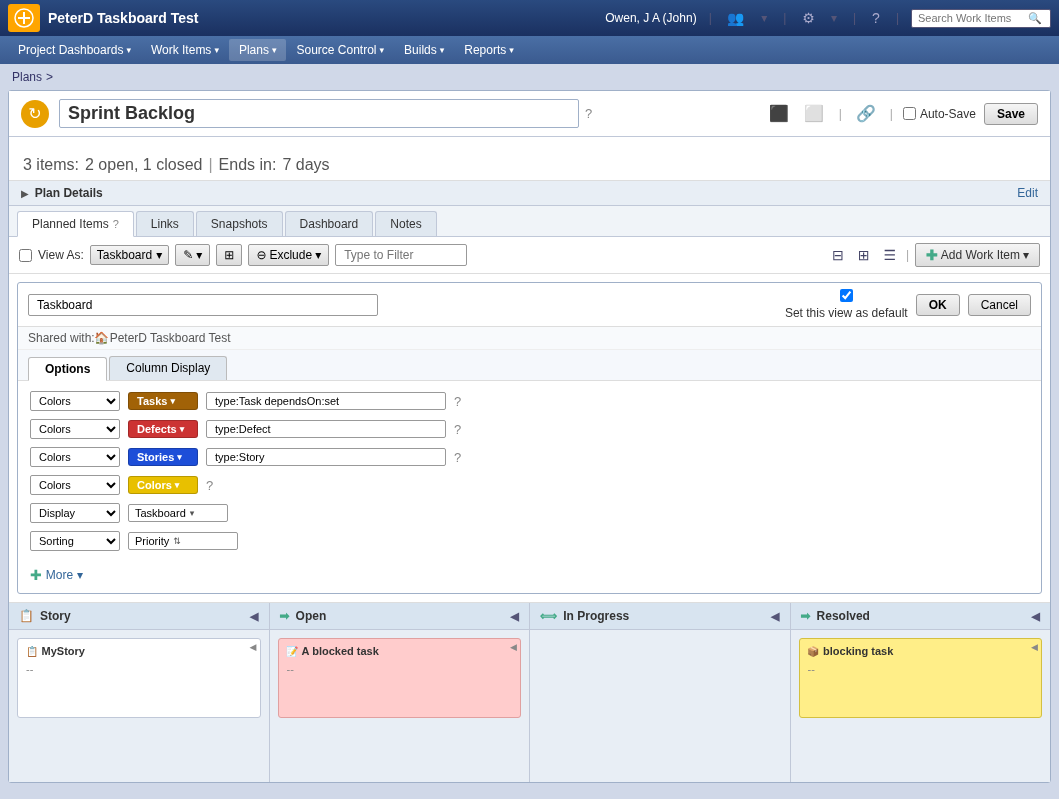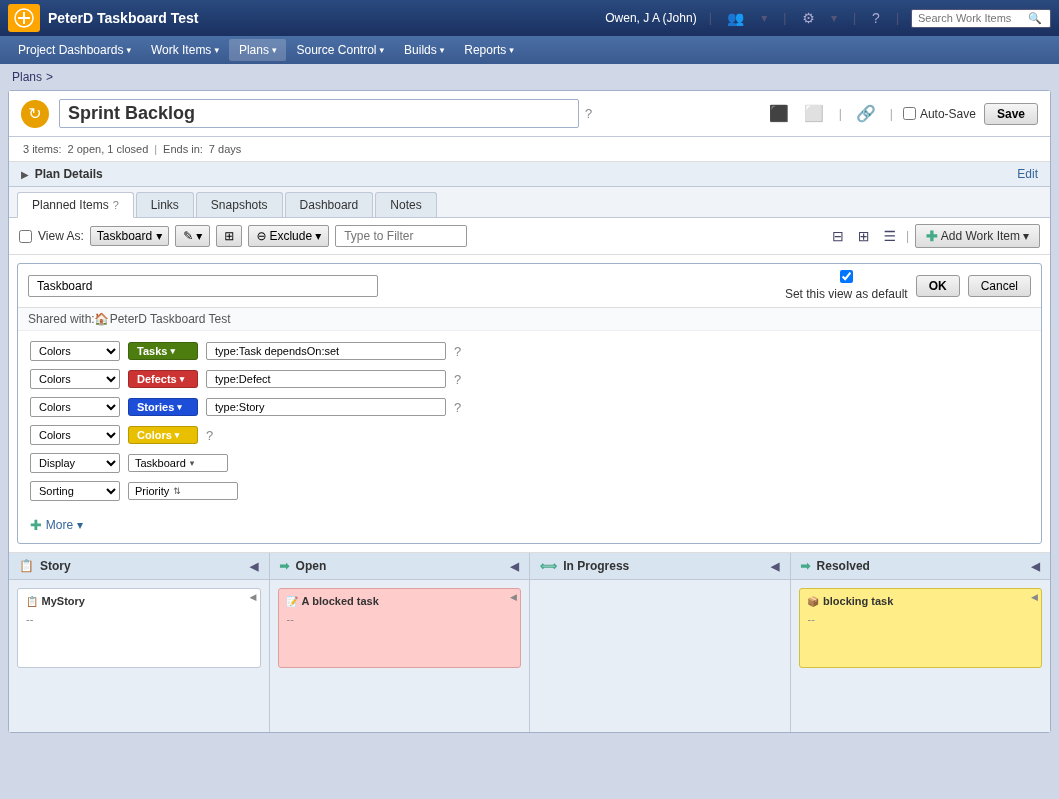--- a/index.html
+++ b/index.html
@@ -134,24 +134,25 @@
       border-radius: 3px;
       padding: 3px 12px;
       font-size: 12px;
       cursor: pointer;
       font-weight: bold;
     }
 
     
     .sprint-stats {
       padding: 6px 14px;
-      font-size: 11px;
+      font-size: 16px;
       color: #555;
       display: flex; align-items: center; gap: 6px;
       border-bottom: 1px solid #ddd;
+      margin-top: 13px;
     }
     .sprint-stats-sep { color: #999; }
 
     
     .plan-details-bar {
       background: #e8eef5;
       border-bottom: 1px solid #c0c8d8;
       padding: 5px 12px;
       display: flex; align-items: center;
       cursor: pointer;
@@ -341,21 +342,21 @@
       align-items: center;
       padding: 2px 8px;
       border-radius: 3px;
       font-size: 11px;
       font-weight: bold;
       cursor: pointer;
       border: 1px solid rgba(0,0,0,0.2);
       gap: 3px;
       min-width: 70px;
     }
-    .tag-tasks { background: #4d7c0f; color: white; }
+    .tag-tasks { background: #a16207; color: white; }
     .tag-defects { background: #cc3333; color: white; }
     .tag-stories { background: #1d4ed8; color: white; }
     .tag-colors { background: #e8c000; color: white; }
     .tag-arrow { font-size: 9px; }
     .type-input {
       border: 1px solid #999;
       border-radius: 2px;
       padding: 2px 8px;
       font-size: 11px;
       background: white;
@@ -609,20 +610,28 @@
     </div>
 
     <div style="padding: 4px 10px; background: #f8fafc; border-bottom: 1px solid #eee;">
       <span class="shared-with">
         <span>Shared with:</span>
         <span class="shared-icon">🏠</span>
         <span>PeterD Taskboard Test</span>
       </span>
     </div>
 
+    <div class="config-tabs">
+      <div class="config-tab active">
+        <span>Options</span>
+      </div>
+      <div class="config-tab">
+        <span>Column Display</span>
+      </div>
+    </div>
 
     <div class="config-options">
 
       <div class="config-row">
         <select class="colors-select">
           <option>Colors</option>
         </select>
         <div class="label-tag tag-tasks">
           <span>Tasks</span>
           <span class="tag-arrow">▾</span>

